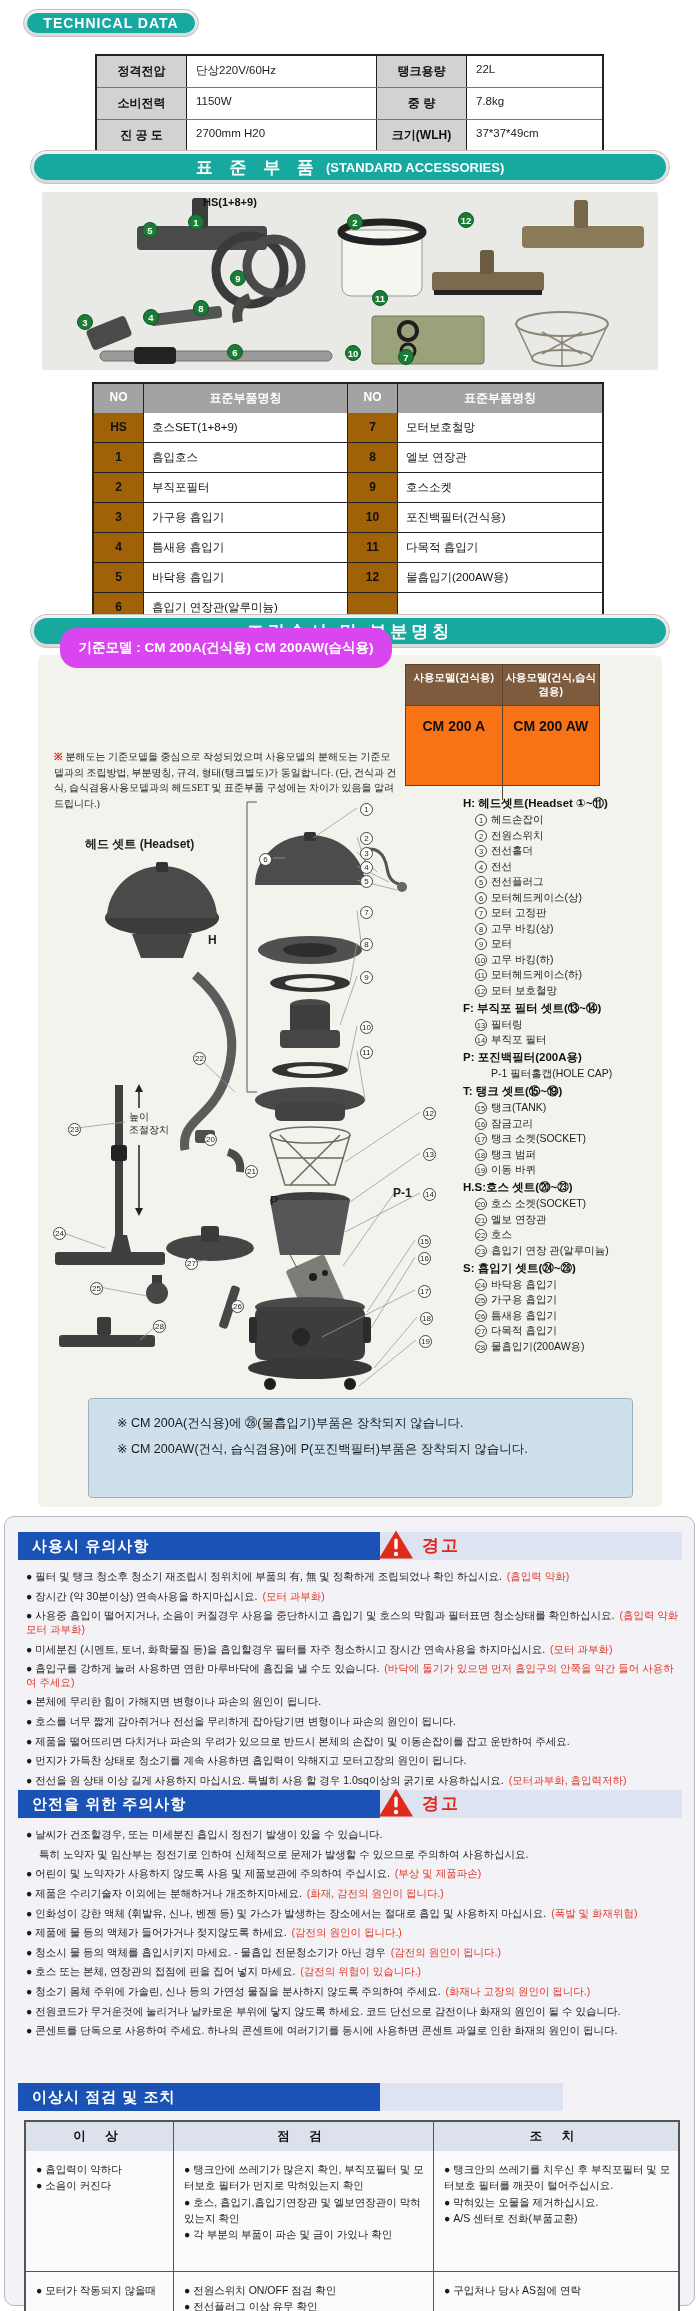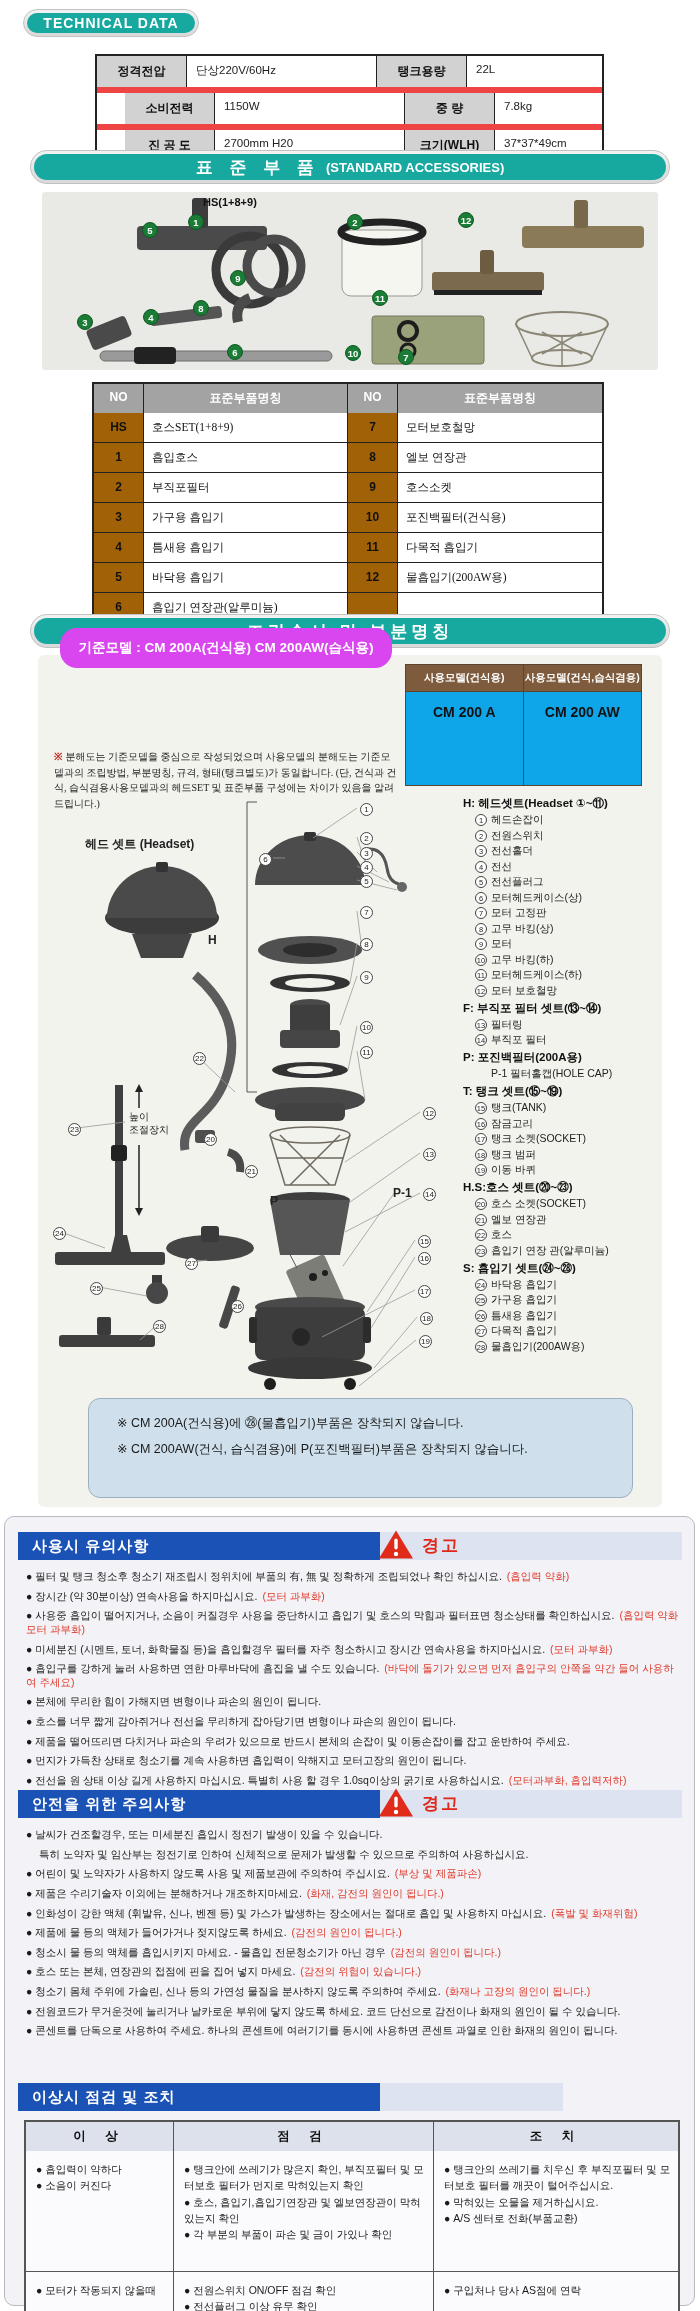--- a/index.html
+++ b/index.html
@@ -8,66 +8,66 @@
   
   .capsule{position:absolute;background:linear-gradient(#f2f2f2,#d9d9d9);border:1px solid #c2c2c2;border-radius:20px;padding:3px;box-sizing:border-box;}
   .capsule-in{width:100%;height:100%;background:#17a8a0;border-radius:16px;display:flex;align-items:center;justify-content:center;color:#fff;font-weight:bold;}
   .tech-in{font-size:14px;letter-spacing:1px;}
   .sec-title-ko{font-size:17px;letter-spacing:6px;margin-right:6px;}
   .sec-title-en{font-size:13px;font-weight:bold;letter-spacing:0;}
   .sec-title-solo{font-size:17px;letter-spacing:4px;}
   
   .spec-grid{position:absolute;left:95px;top:54px;width:505px;border:2px solid #222;background:#fff;}
   .spec-row{display:grid;grid-template-columns:90px 190px 90px 135px;}
-  .spec-row + .spec-row{border-top:6px solid #ef4444;padding-left:28px;}
+  .spec-row + .spec-row{border-top:1px solid #ef4444;}
   .spec-row .k{background:#d2d2d2;font-weight:bold;font-size:12px;text-align:center;padding:7px 2px;border-right:1px solid #222;}
   .spec-row .v{font-size:11.5px;padding:7px 0 7px 9px;border-right:1px solid #222;color:#222;}
   .spec-row .v:last-child{border-right:none;}
   
   .photo{position:absolute;left:42px;top:192px;width:616px;height:178px;background:#e9e9e5;border-radius:3px;}
   .pco{position:absolute;width:16px;height:16px;border-radius:50%;background:#1a7c35;border:1px solid #0e5a24;color:#fff;
        font-size:9.5px;font-weight:bold;text-align:center;line-height:16px;box-sizing:border-box;}
   .ptext{position:absolute;font-size:11px;font-weight:bold;color:#111;}
   
   .acc-grid{position:absolute;left:92px;top:382px;width:508px;border:2px solid #222;background:#fff;}
   .acc-row{display:grid;grid-template-columns:50px 204px 50px 204px;}
   .acc-row + .acc-row{border-top:1px solid #222;}
   .acc-head{background:#a3a3a3;}
   .acc-head .hc{color:#fff;font-weight:bold;font-size:12px;text-align:center;padding:6px 0;border-right:1px solid #222;}
   .acc-row .no{background:#a16207;font-weight:bold;font-size:12px;text-align:center;padding:7px 0;border-right:1px solid #222;}
-  .acc-row .nm{font-size:11.5px;padding:7px 0 7px 8px;border-right:1px solid #222;font-family:Liberation Serif, serif;}
+  .acc-row .nm{font-size:11.5px;padding:7px 0 7px 8px;border-right:1px solid #222;}
   .acc-row .hc:last-child,.acc-row .nm:last-child{border-right:none;}
   
   .asm-bg{position:absolute;left:38px;top:655px;width:624px;height:852px;background:#f3f3ee;border-radius:6px;}
   .model-pill{position:absolute;left:60px;top:628px;width:332px;height:40px;background:#d946ef;border-radius:17px;
               display:flex;align-items:center;justify-content:center;color:#fff;font-weight:bold;font-size:13.5px;}
   .asm-note{position:absolute;left:54px;top:749px;width:344px;font-size:10px;line-height:1.55;color:#222;font-family:Liberation Serif, serif;}
   .asm-note .mark{color:#c22415;font-weight:bold;margin-right:3px;}
-  .model-table{position:absolute;left:405px;top:664px;width:237px;height:122px;border:1px solid #5d442c;background:#0ea5e9;box-sizing:border-box;}
+  .model-table{position:absolute;left:405px;top:664px;width:195px;height:122px;border:1px solid #5d442c;background:#f97316;box-sizing:border-box;}
   .model-thead{display:grid;grid-template-columns:1fr 1fr;background:#7d5b3c;border-bottom:1px solid #5d442c;}
   .model-thead .hc{color:#fff;font-weight:bold;font-size:10.5px;text-align:center;padding:6px 0;}
   .model-thead .hc:first-child{border-right:1px solid #5d442c;}
   .model-body{display:grid;grid-template-columns:1fr 1fr;height:94px;}
   .model-body .vc{font-weight:bold;font-size:14px;text-align:center;padding-top:12px;}
   .model-body .vc:first-child{border-right:1px solid #5d442c;}
   
   .diagram{position:absolute;left:45px;top:790px;width:415px;height:600px;}
   .co{position:absolute;width:13px;height:13px;border:1px solid #444;background:#fdfdfb;border-radius:50%;
       font-size:8px;line-height:12px;text-align:center;box-sizing:border-box;color:#222;}
   .co-p{position:absolute;font-size:12px;font-weight:bold;color:#222;}
   .headset-label{position:absolute;left:40px;top:46px;font-size:12px;font-weight:bold;color:#222;}
   .height-label{position:absolute;left:84px;top:320px;font-size:10px;color:#222;white-space:pre-line;line-height:1.3;}
   .parts-list{position:absolute;left:463px;top:793px;width:235px;}
   .part-group{font-size:11.5px;font-weight:bold;color:#111;margin:3px 0 2px 0;}
   .part-item{display:flex;align-items:center;font-size:10.5px;color:#222;margin:1.5px 0 1.5px 12px;}
   .part-item .ico{flex:0 0 12px;width:12px;height:12px;border:1px solid #444;border-radius:50%;font-size:7.5px;
                   line-height:11px;text-align:center;box-sizing:border-box;margin-right:4px;background:#fff;}
   .part-sub{font-size:10.5px;color:#222;margin:1.5px 0 1.5px 28px;}
   .asm-notebox{position:absolute;left:88px;top:1398px;width:545px;height:100px;background:#cfe0ec;border:1px solid #9ab0c2;
-               border-radius:12px;box-sizing:border-box;padding:16px 0 0 28px;}
+               border-radius:4px;box-sizing:border-box;padding:16px 0 0 28px;}
   .asm-notebox div{font-size:12.5px;color:#1a1a1a;margin-bottom:9px;}
   
   .bottom-panel{position:absolute;left:4px;top:1516px;width:691px;height:790px;background:#f3f3f7;
                 border:1px solid #b9b9c4;border-radius:10px;box-sizing:border-box;}
   .warn-bar{position:absolute;height:28px;}
   .warn-bar .light{position:absolute;left:0;top:0;width:100%;height:100%;background:#dde3f1;}
   .warn-bar .dark{position:absolute;left:0;top:0;width:362px;height:100%;background:#1b52b5;display:flex;align-items:center;}
   .warn-bar .dark span{color:#fff;font-weight:bold;font-size:15px;margin-left:14px;letter-spacing:1px;}
   .warn-icon{position:absolute;left:360px;top:-4px;}
   .warn-word{position:absolute;left:404px;top:2px;color:#e02718;font-weight:bold;font-size:17px;letter-spacing:2px;}

